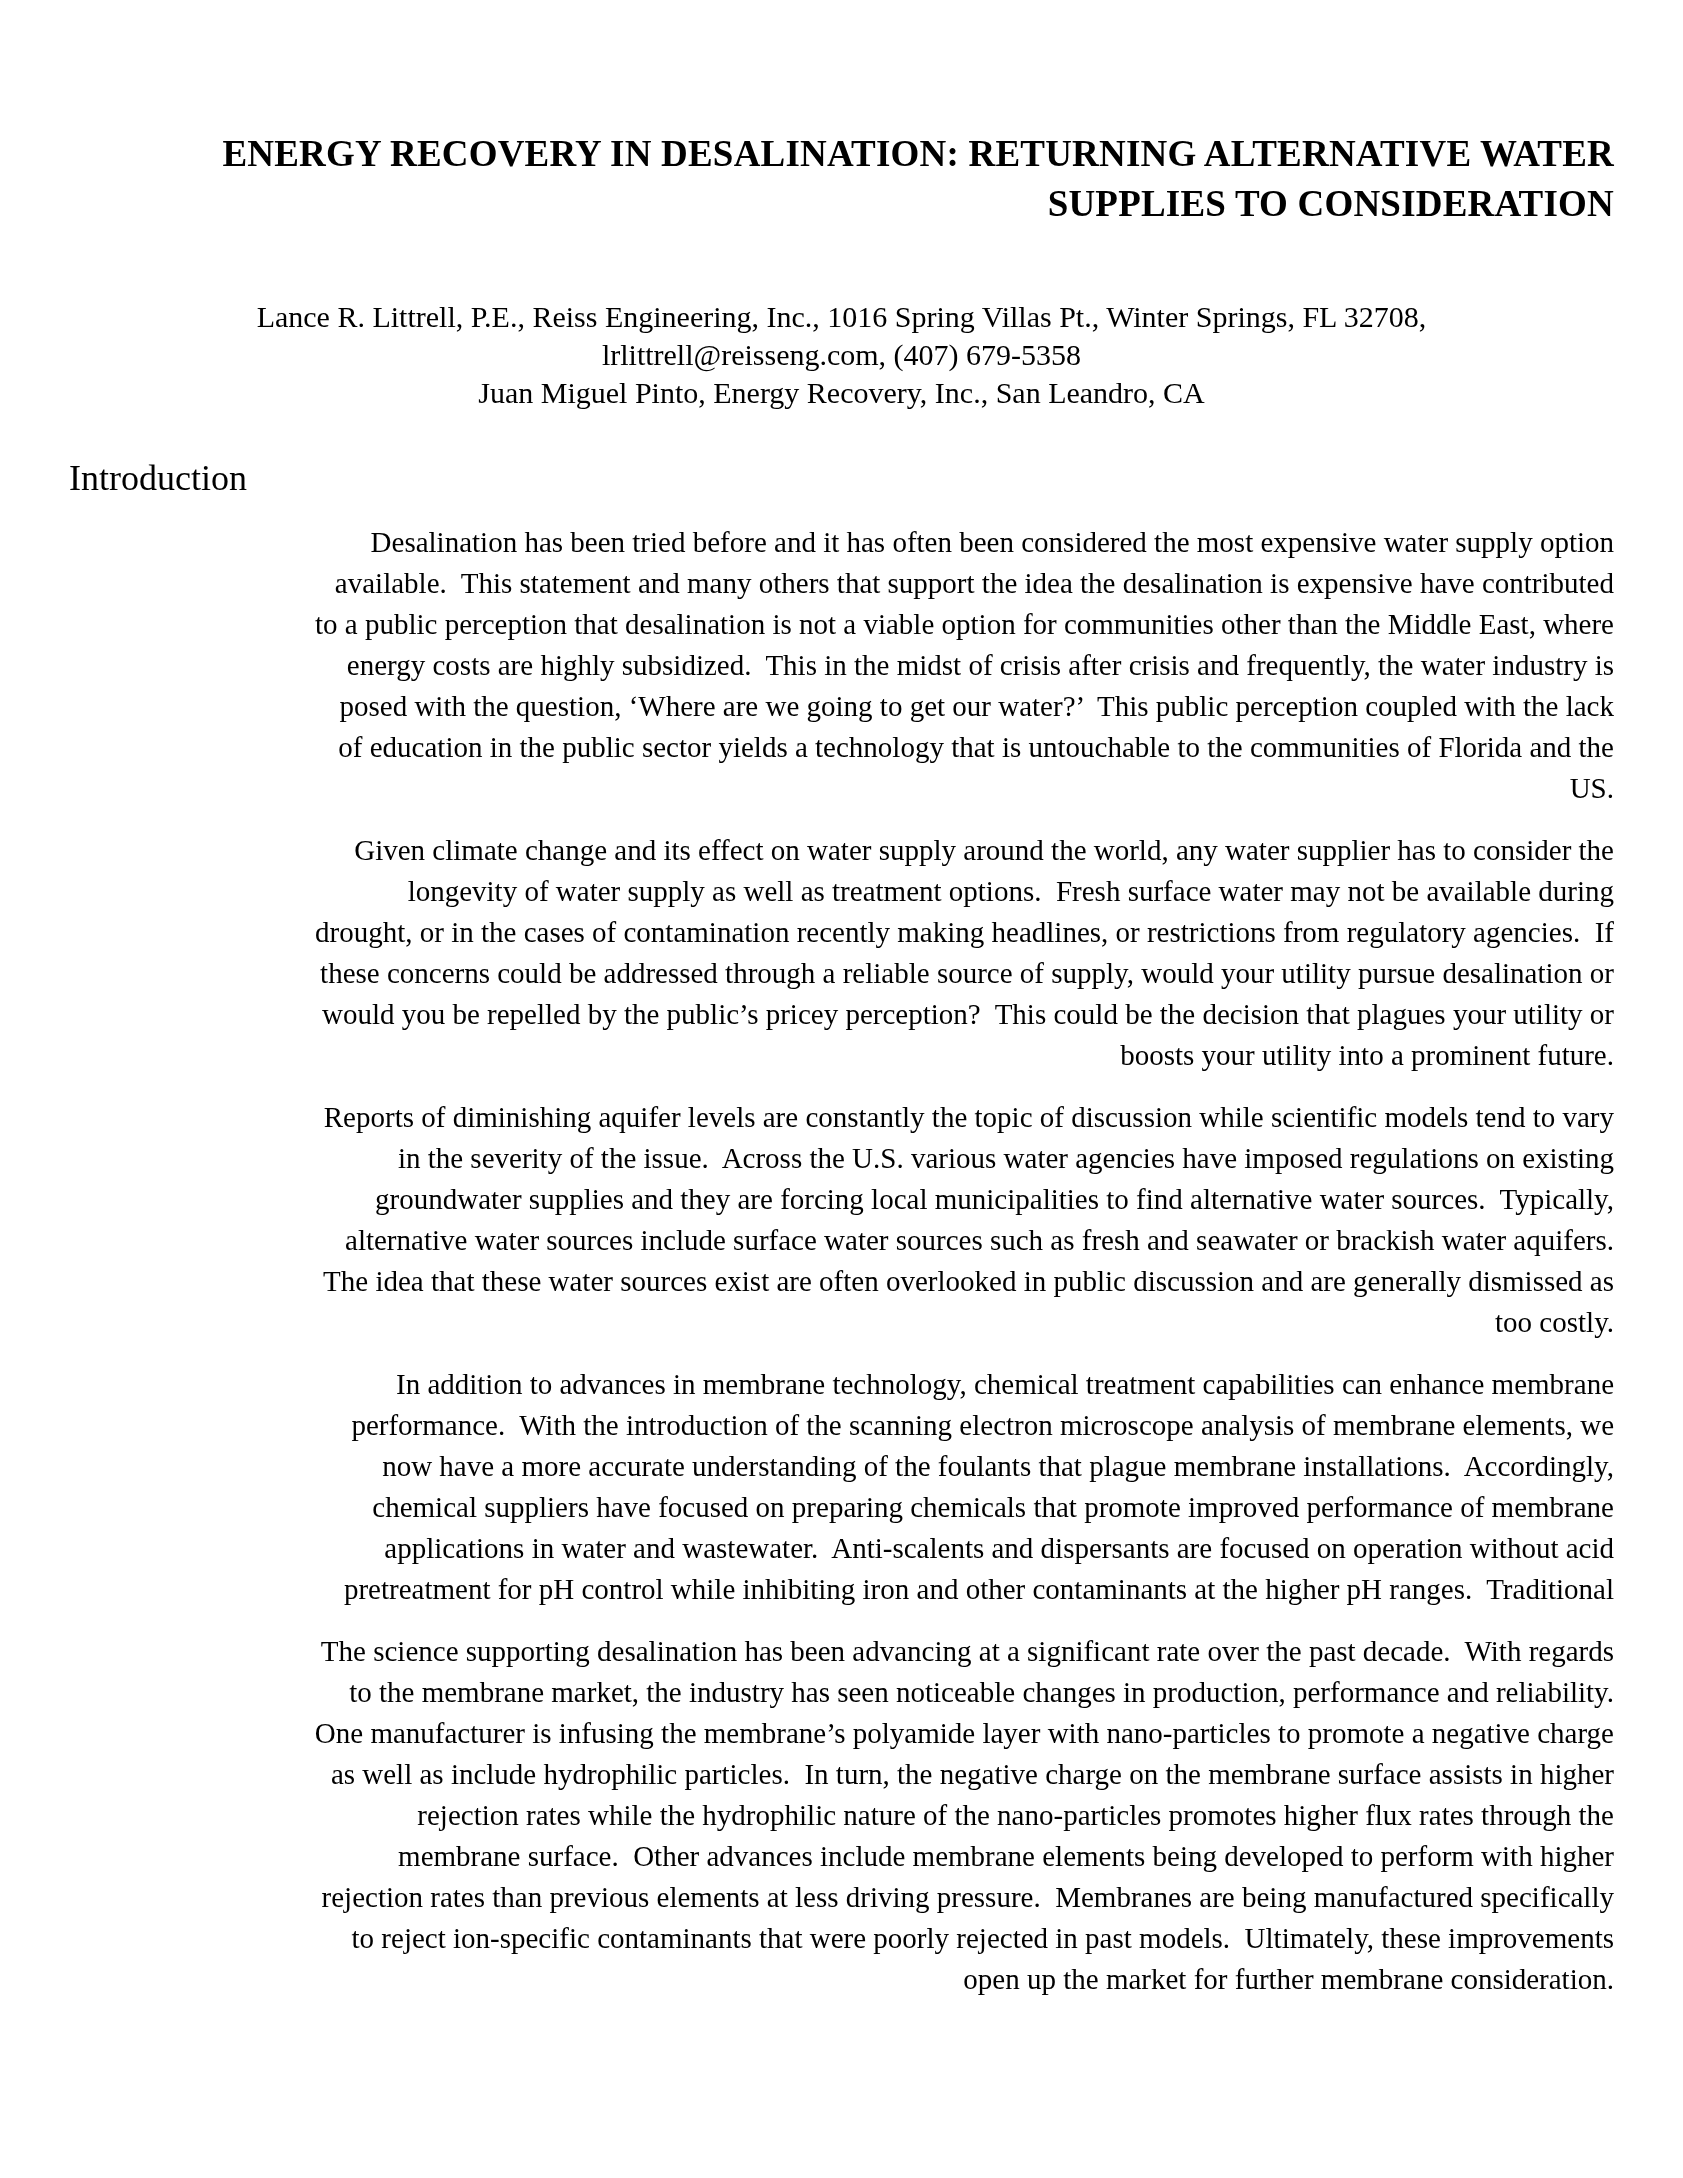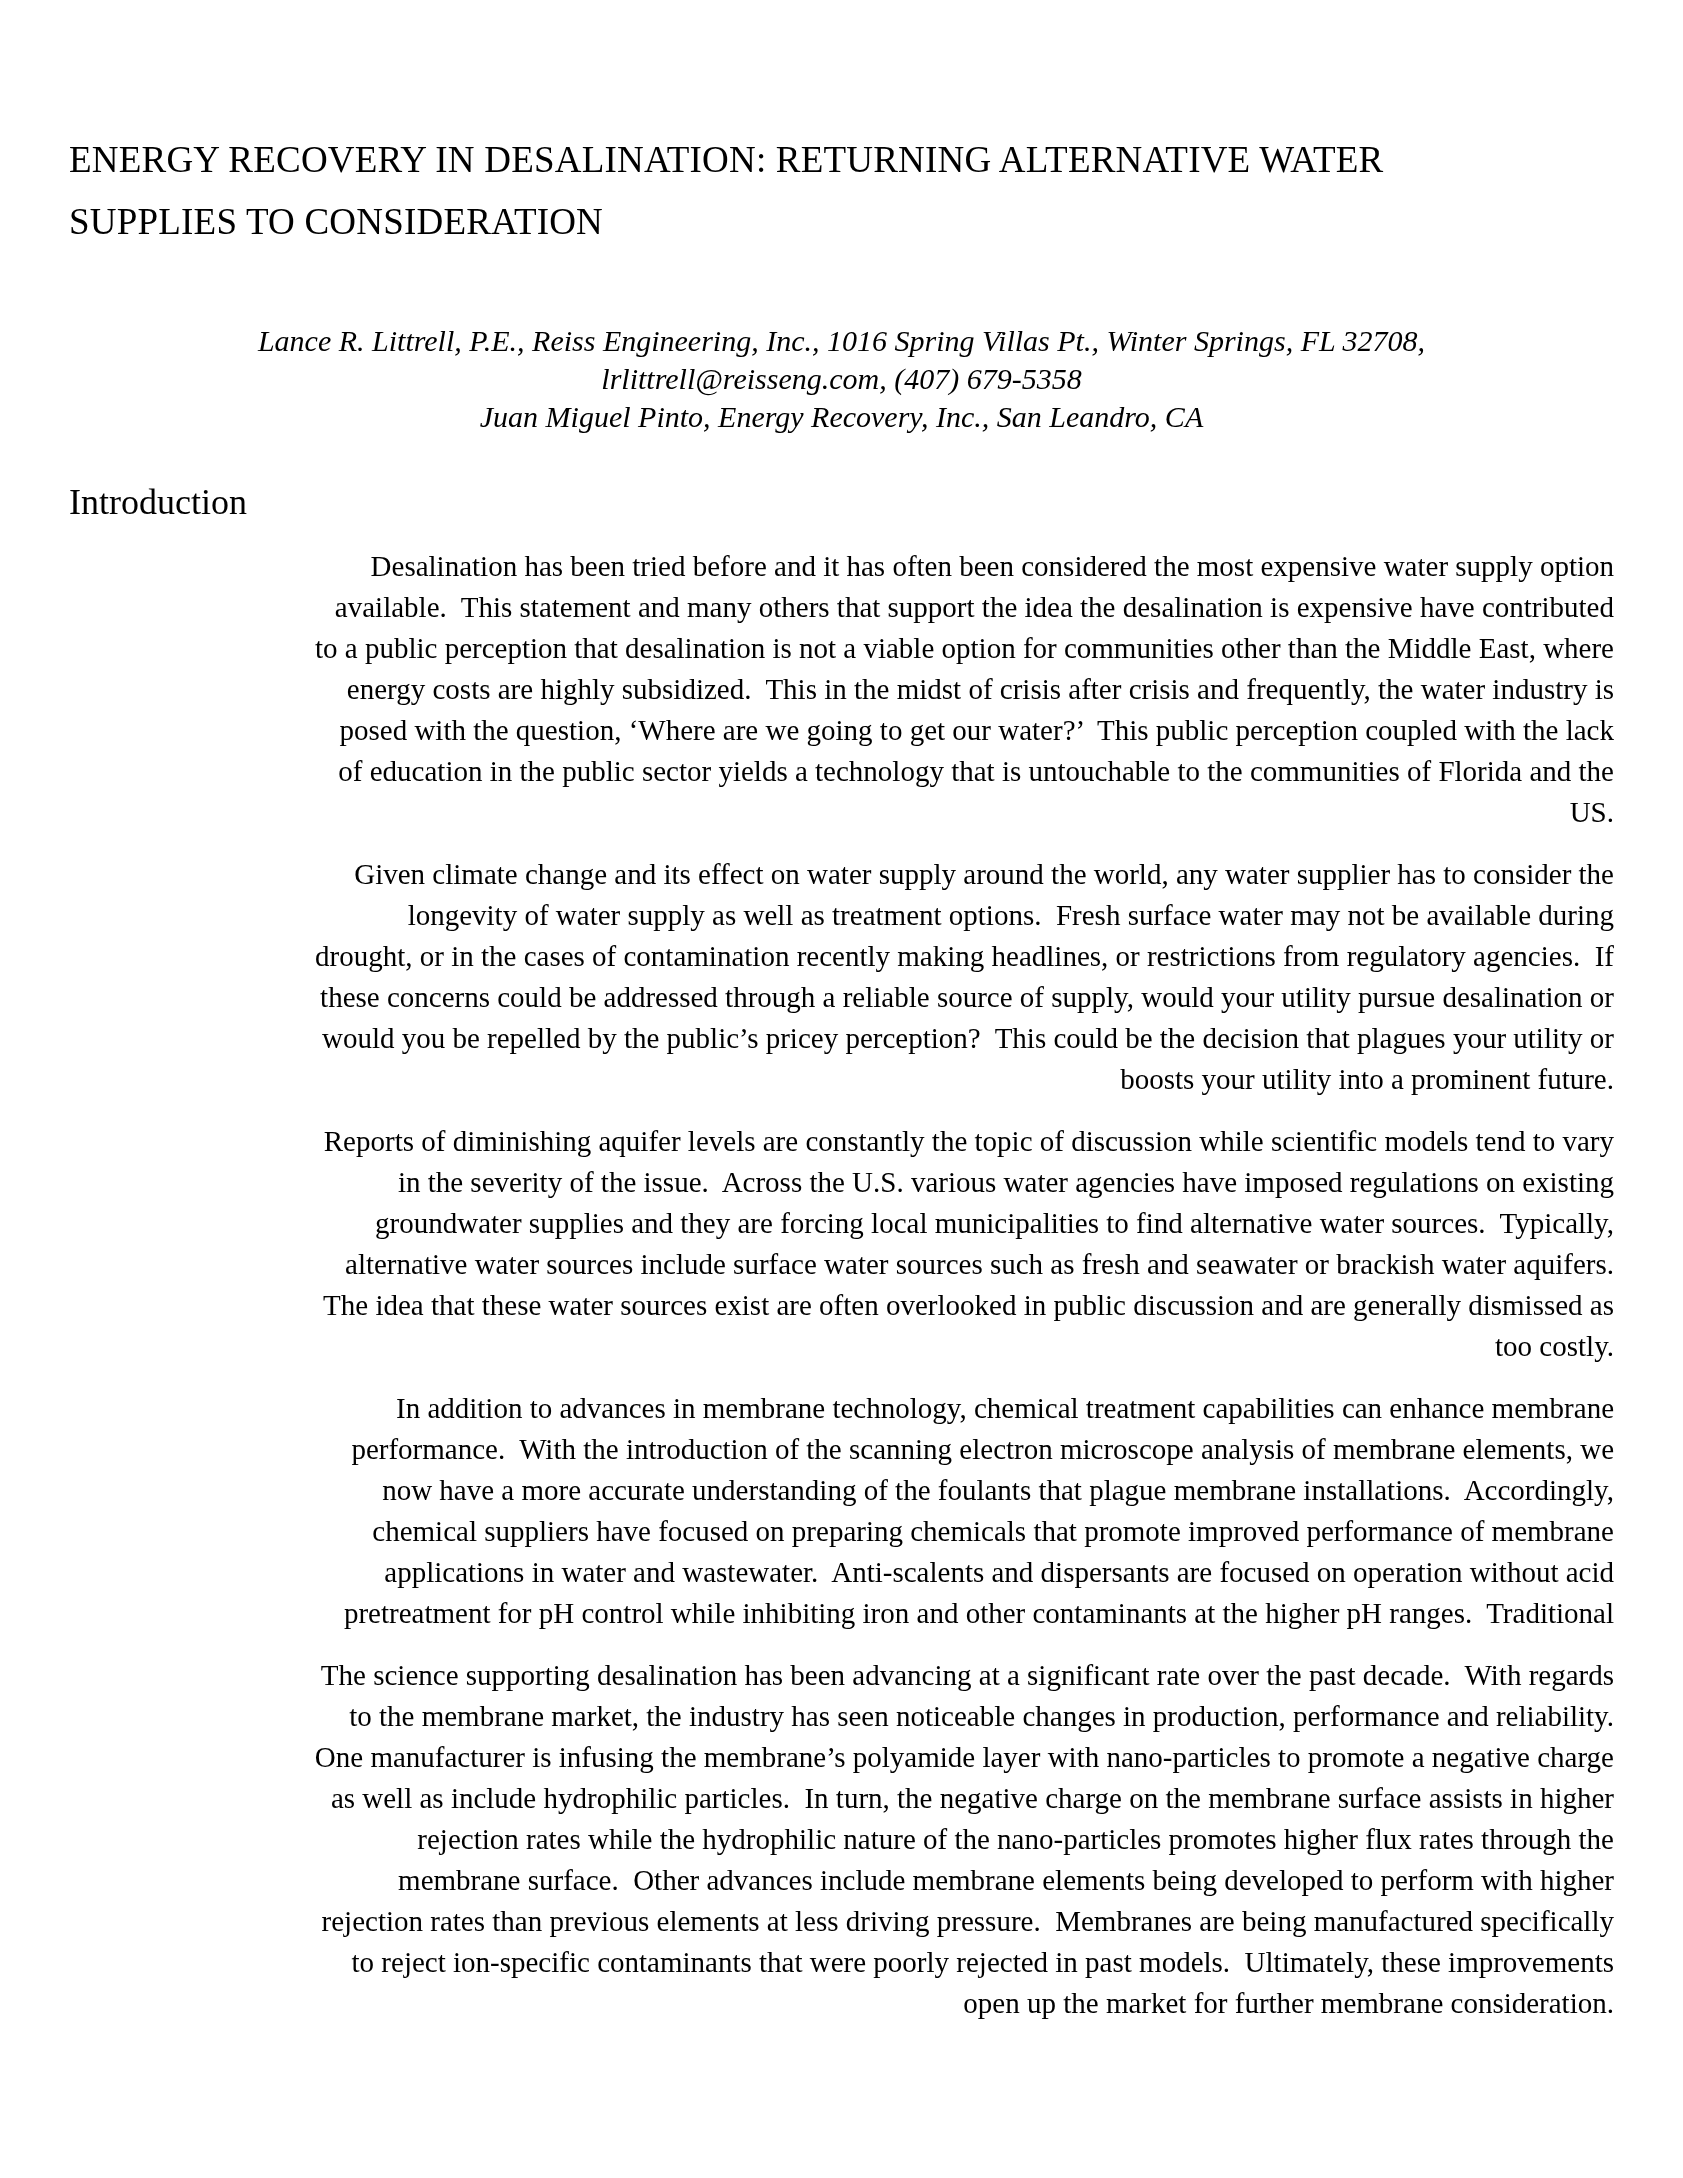--- a/index.html
+++ b/index.html
@@ -18,33 +18,32 @@
     width: 1683px;
     min-height: 2178px;
     box-sizing: border-box;
     padding: 0 69px;
     background: #ffffff;
     overflow: hidden;
   }
   .paper-title {
     margin: 129px 0 0 0;
     font-size: 37px;
-    line-height: 62px;
-    font-weight: normal;
-    text-align: left;
+    line-height: 50px;
+    font-weight: bold;
+    text-align: right;
     white-space: pre-wrap;
     letter-spacing: 0.2px;
   }
   .author-block {
     margin: 69px 0 0 0;
     font-size: 30px;
     line-height: 38px;
     text-align: center;
     white-space: pre-wrap;
-    font-style: italic;
   }
   .section-heading {
     margin: 42px 0 20px 0;
     font-size: 36px;
     line-height: 48px;
     font-weight: normal;
   }
   .section-heading.second {
     margin-top: 24px;
     margin-bottom: 24px;

